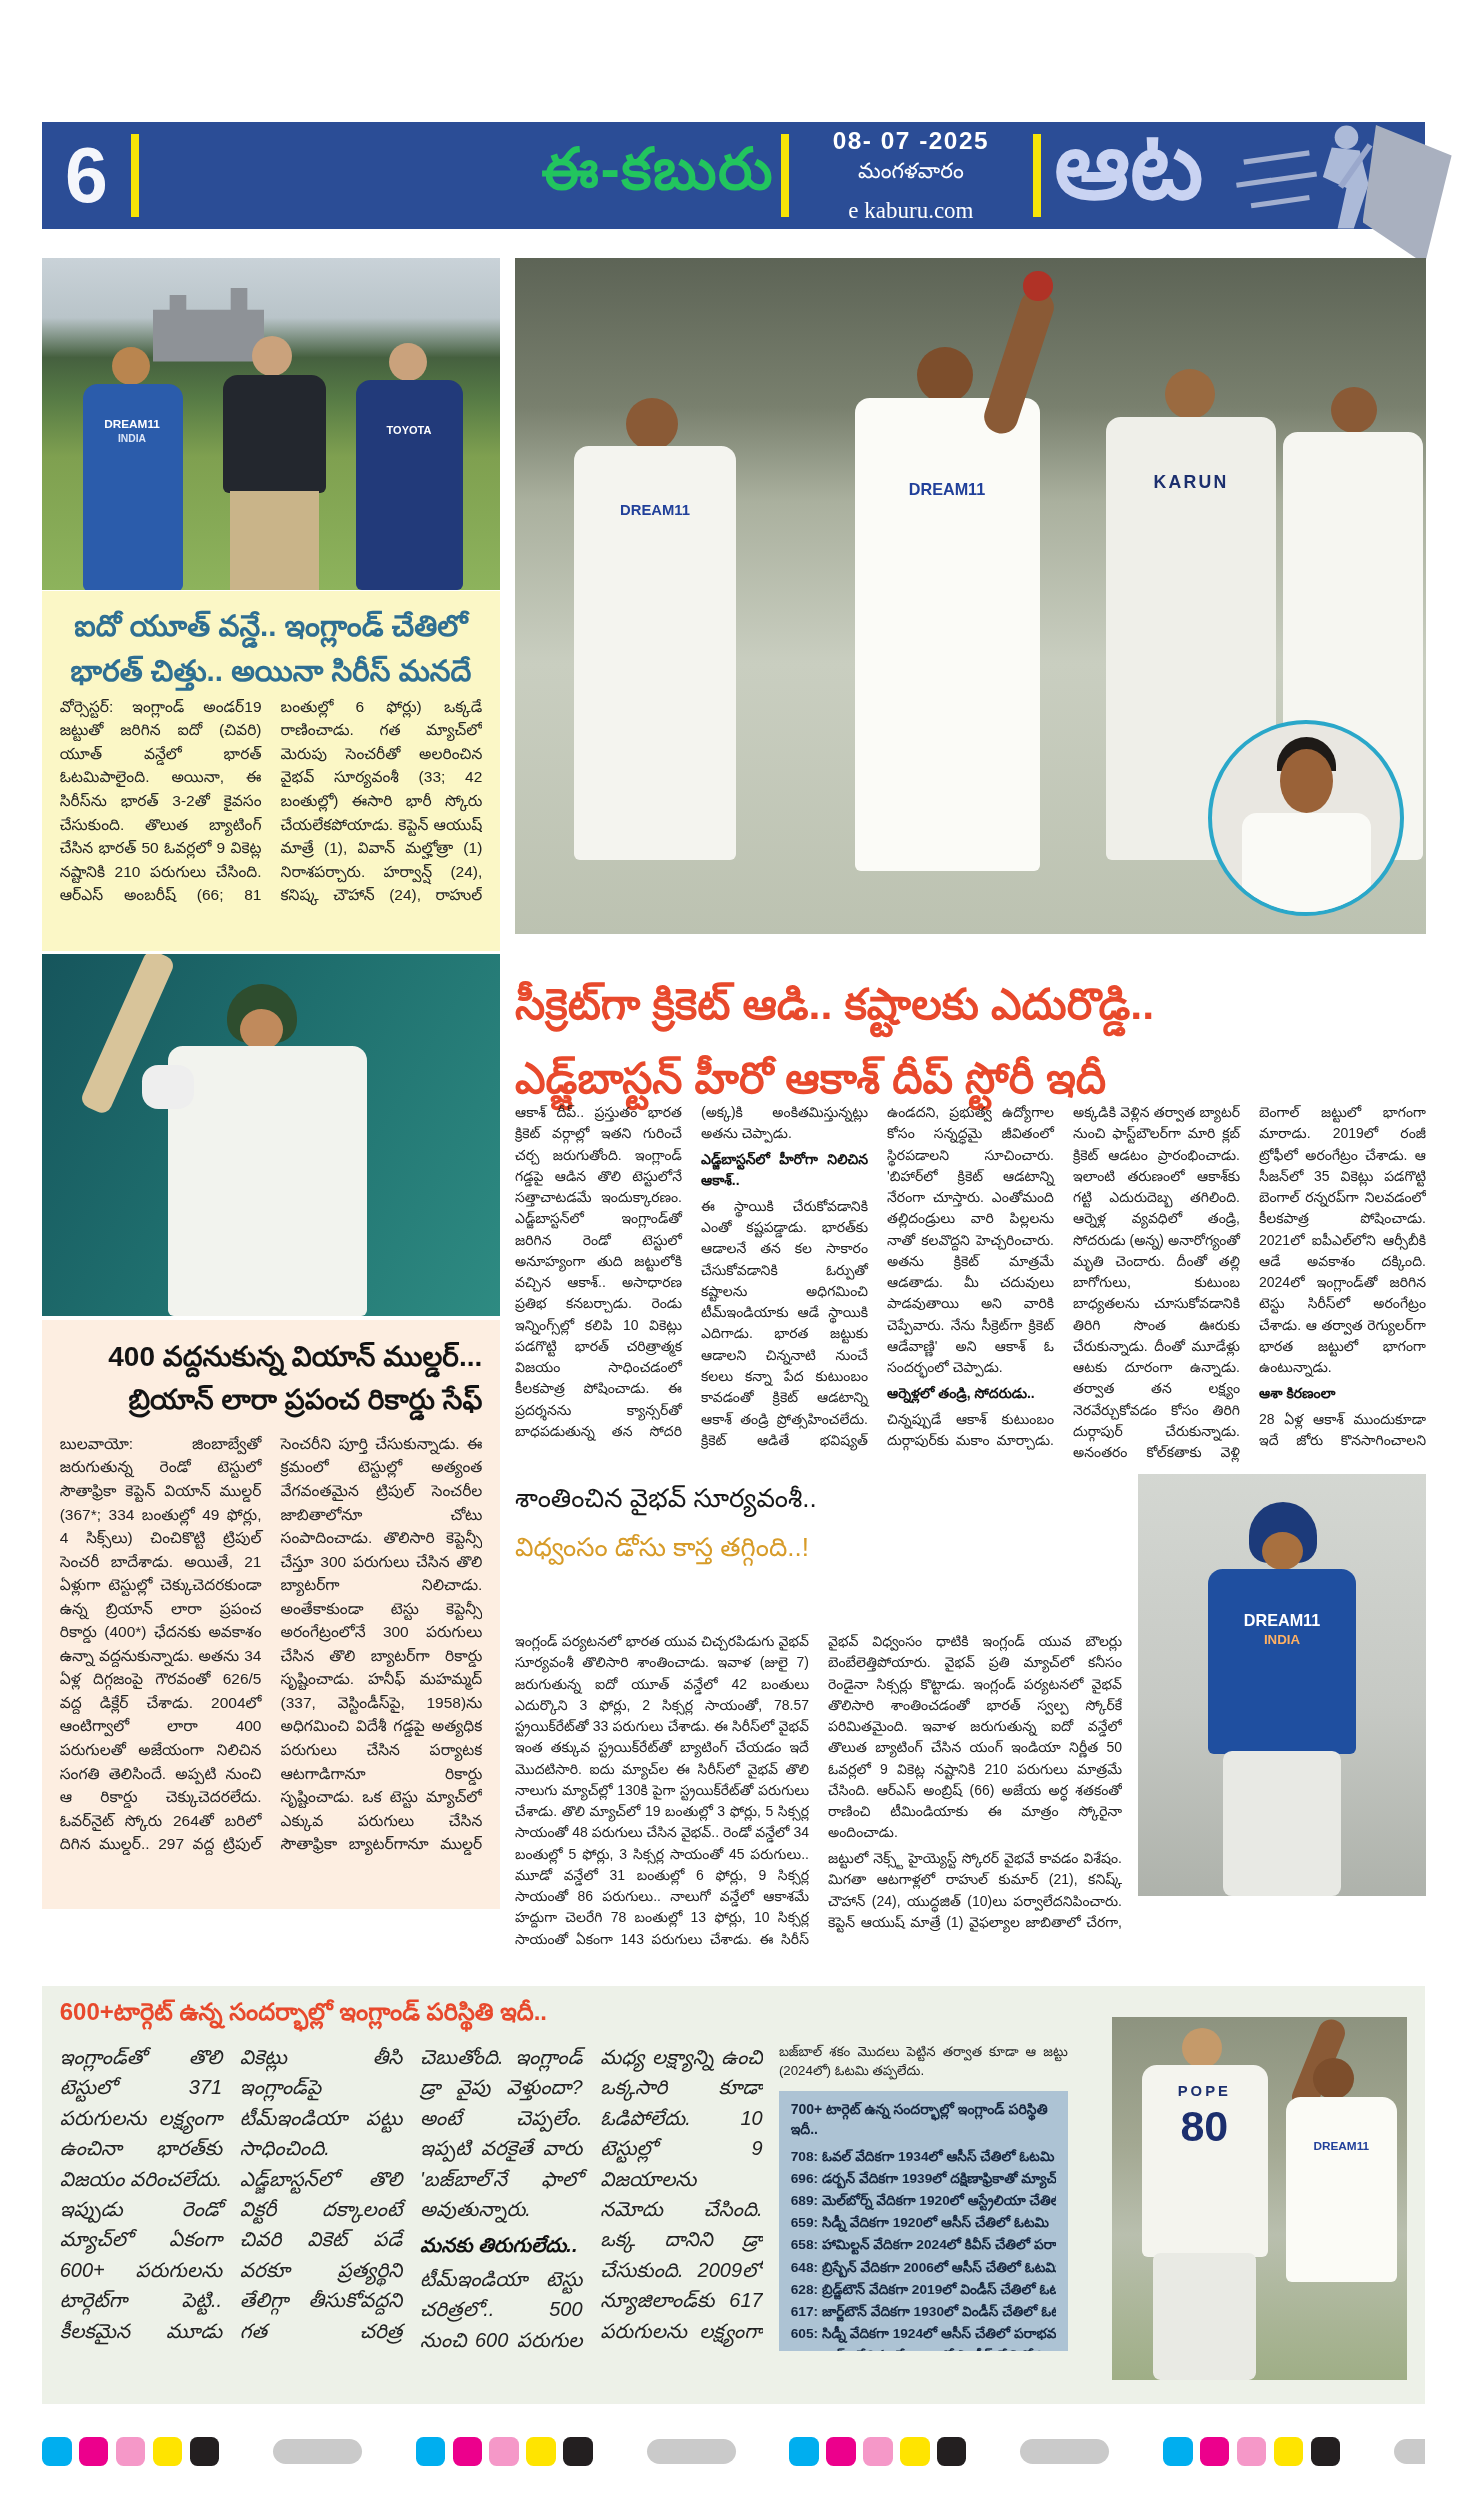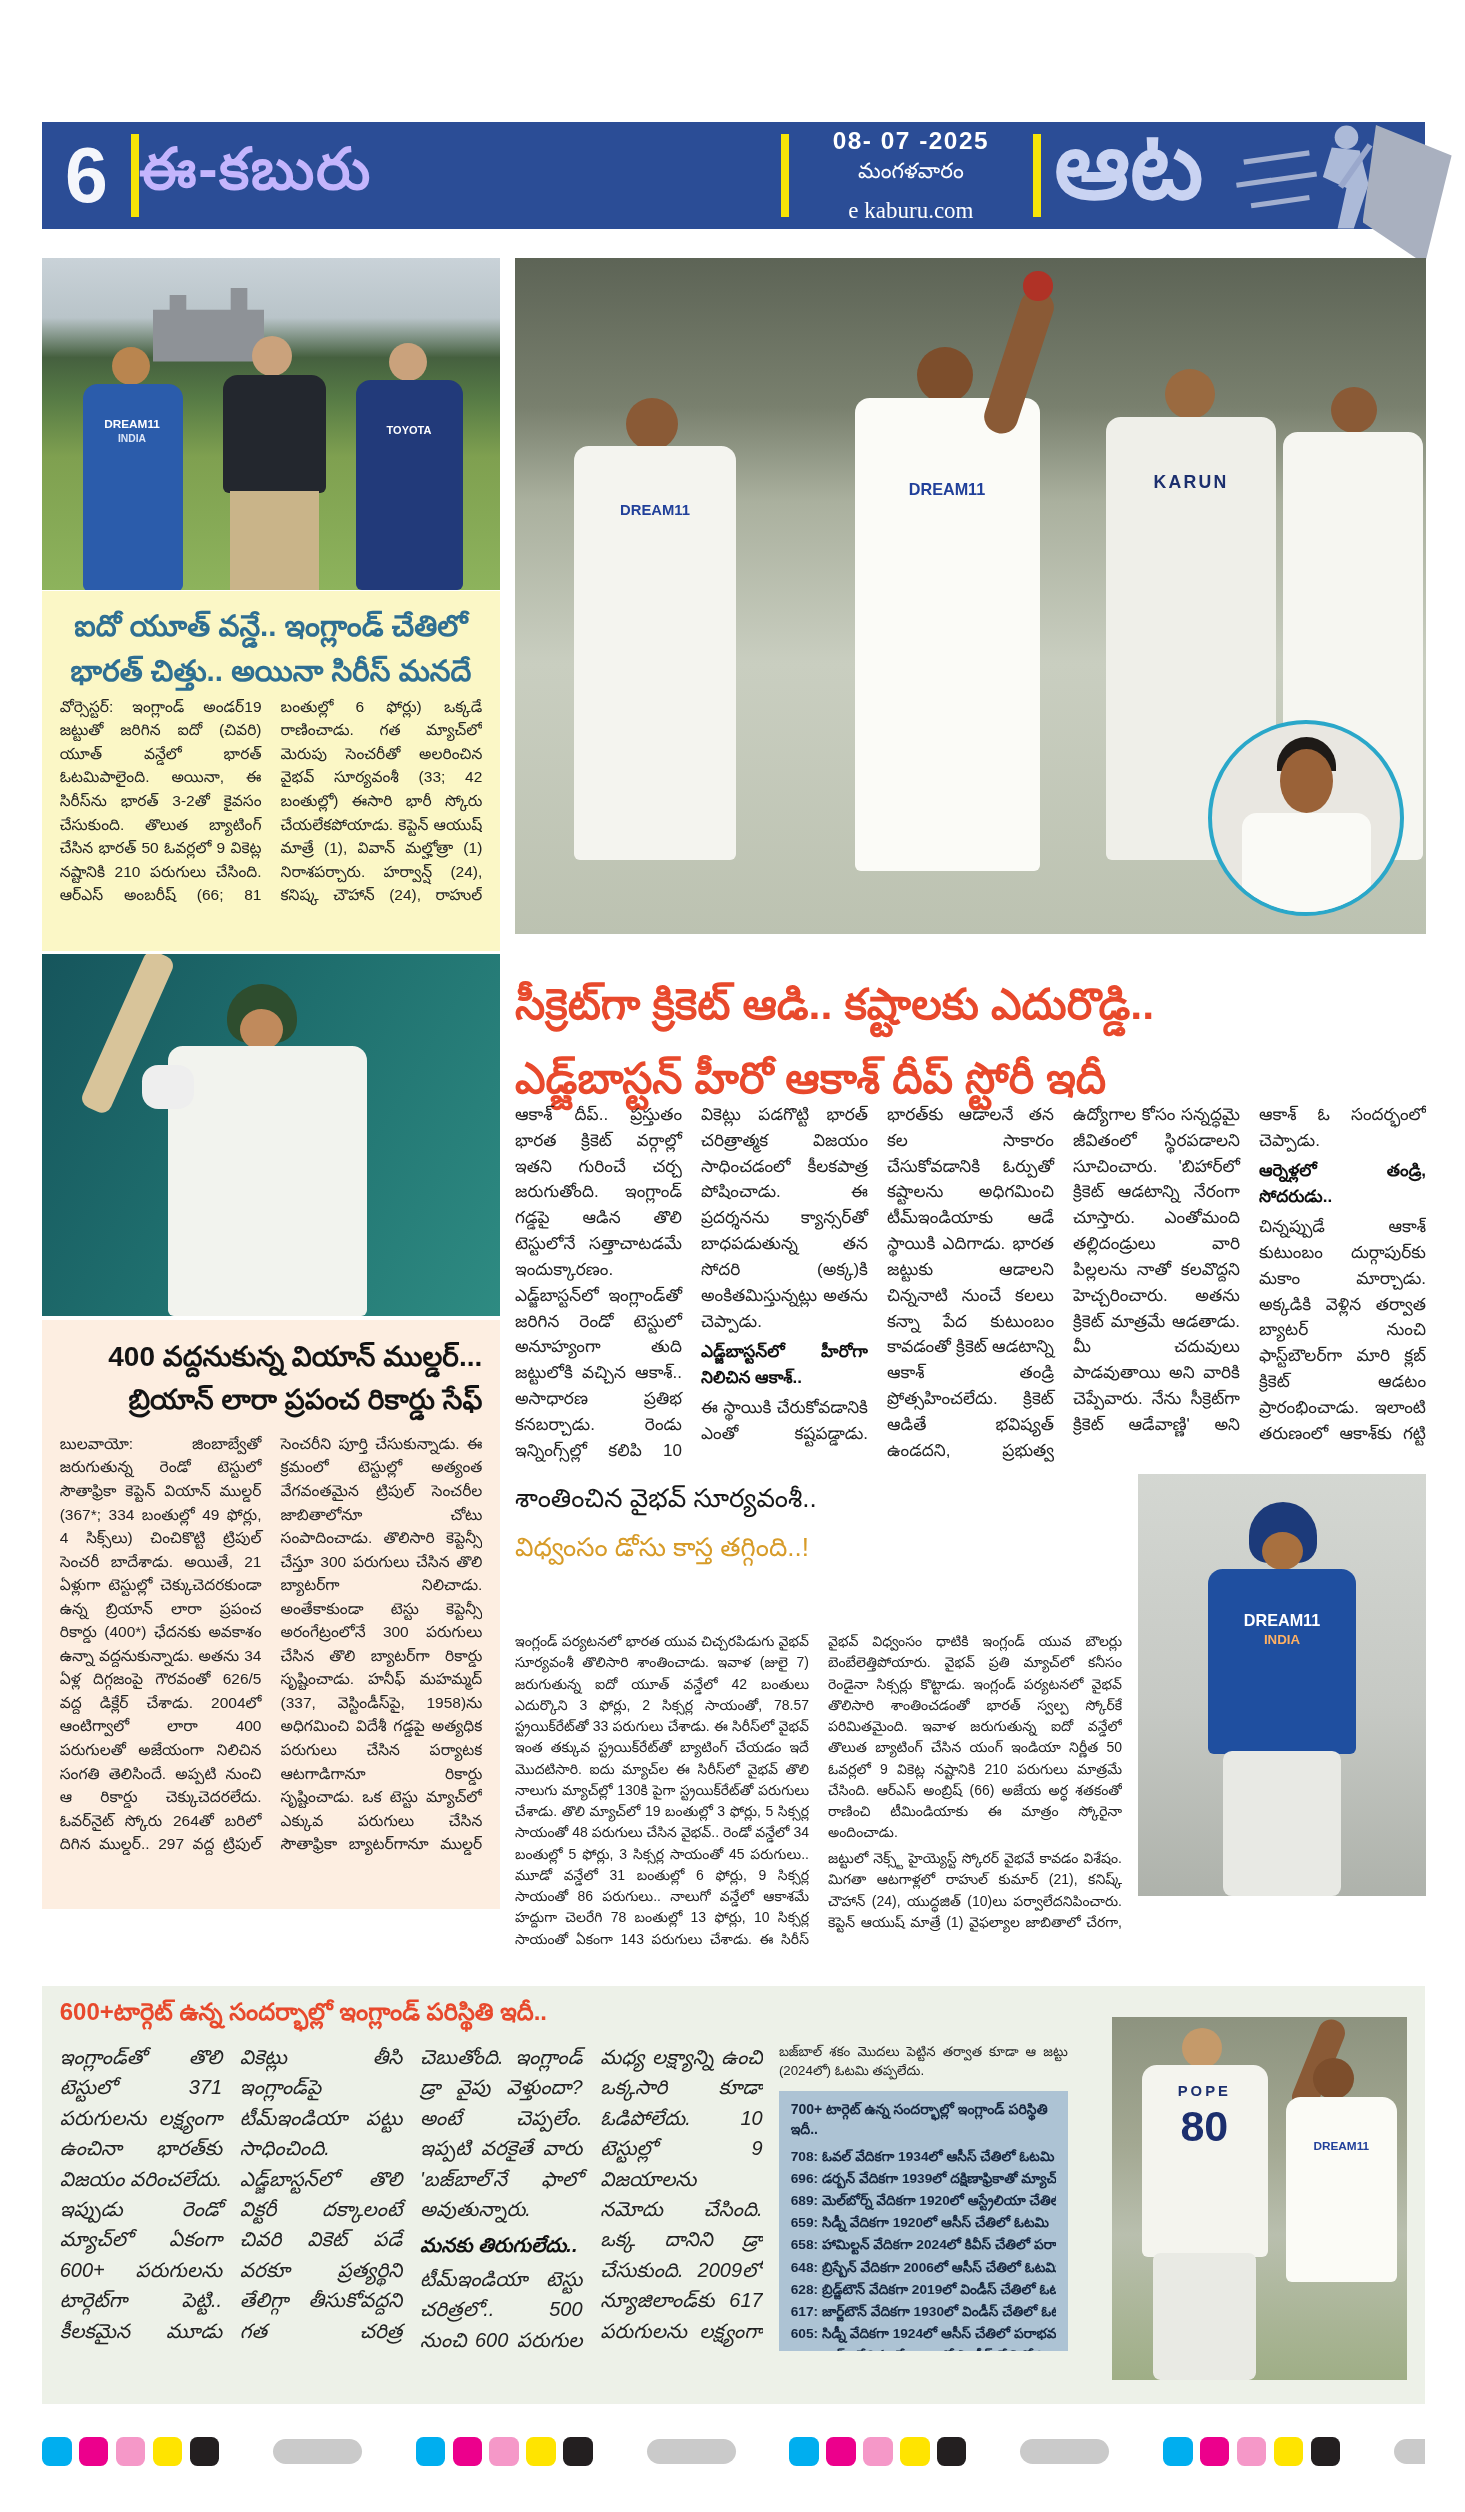--- a/index.html
+++ b/index.html
@@ -3,21 +3,21 @@
 <meta charset="utf-8">
 <style>
   html,body{margin:0;padding:0;background:#ffffff;}
   .page{position:relative;width:1466px;height:2512px;background:#ffffff;overflow:hidden;
         font-family:"Liberation Sans", sans-serif;color:#1d1d1d;}
   
   .masthead{position:absolute;left:42px;top:122px;width:1383px;height:107px;background:#2b4d96;
             display:flex;align-items:center;overflow:visible;}
   .pagenum{width:89px;text-align:center;font-size:77px;font-weight:bold;color:#f4f6fb;line-height:1;}
   .ybar{width:8.1px;height:83px;background:#f7e408;flex:0 0 auto;}
-  .mast-title{width:635px;text-align:left;font-size:58px;font-weight:bold;color:#c4b5fd;
+  .mast-title{width:635px;text-align:right;font-size:58px;font-weight:bold;color:#22c55e;
               text-shadow:1.5px 1.5px 0 #16ay;letter-spacing:1.5px;}
   .spacer{flex:1;}
   .datebox{width:244px;text-align:center;color:#ffffff;}
   .datebox .date{font-size:24.4px;font-weight:bold;letter-spacing:1.5px;}
   .datebox .day{font-size:21.4px;margin-top:4.4px;}
   .datebox .site{font-size:23px;margin-top:10.3px;font-family:"Liberation Serif", serif;}
   .logo-area{width:384px;height:107px;position:relative;overflow:visible;}
   .logo-text{position:absolute;left:13.3px;top:-8.9px;font-size:95px;font-weight:bold;color:#c9d3f2;
              text-shadow:2.2px 2.2px 0 #1c3涉;line-height:1.1;}
   .sil{position:absolute;right:26.6px;top:-4.4px;opacity:.85;}
@@ -34,21 +34,21 @@
               white-space:pre-line;}
   .leadbox .cols{column-count:2;column-gap:19px;column-fill:auto;height:222px;overflow:hidden;}
   .mulderbox{position:absolute;left:42px;top:1320px;width:458px;height:589px;background:#fdeee1;
              box-sizing:border-box;padding:14.8px 17.7px;overflow:hidden;}
   .mulderbox h2{margin:0 0 10.3px 0;text-align:right;font-size:28px;line-height:1.55;color:#141414;
                 white-space:pre-line;font-weight:bold;}
   .mulderbox .cols{column-count:2;column-gap:19px;column-fill:auto;height:443px;overflow:hidden;}
   .redhead{position:absolute;left:515px;top:939px;width:911px;height:154px;color:#e8492c;
            font-size:43px;font-weight:bold;line-height:1.72;white-space:pre-line;}
   .akashbody{position:absolute;left:515px;top:1102px;width:911px;height:366px;
-             column-count:5;column-gap:19px;column-fill:auto;overflow:hidden;font-size:17px;}
+             column-count:5;column-gap:19px;column-fill:auto;overflow:hidden;font-size:14px;}
   .akashbody p{margin:0 0 4.4px 0;}
   .vaib{position:absolute;left:515px;top:1474px;width:911px;height:481px;}
   .vaib h2{margin:0;font-size:26px;line-height:1.9;font-weight:normal;}
   .vaib h2 .l1{color:#191919;display:block;}
   .vaib h2 .l2{color:#d79b28;display:block;}
   .vaib .cols{position:absolute;left:0;top:157px;width:607px;height:323px;
               column-count:2;column-gap:19px;column-fill:auto;overflow:hidden;font-size:14px;}
   
   .band{position:absolute;left:42px;top:1986px;width:1383px;height:418px;background:#edf1e8;
         box-sizing:border-box;padding:11.8px 17.7px;overflow:hidden;}

